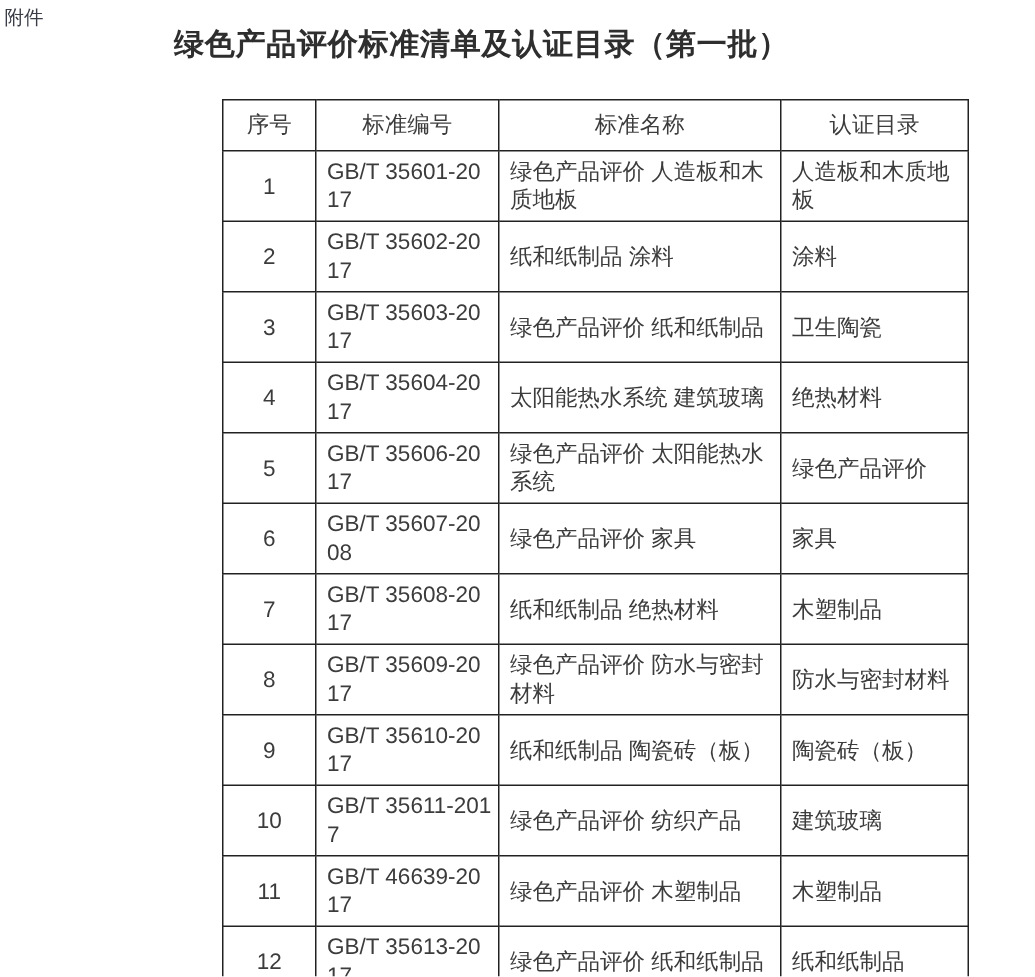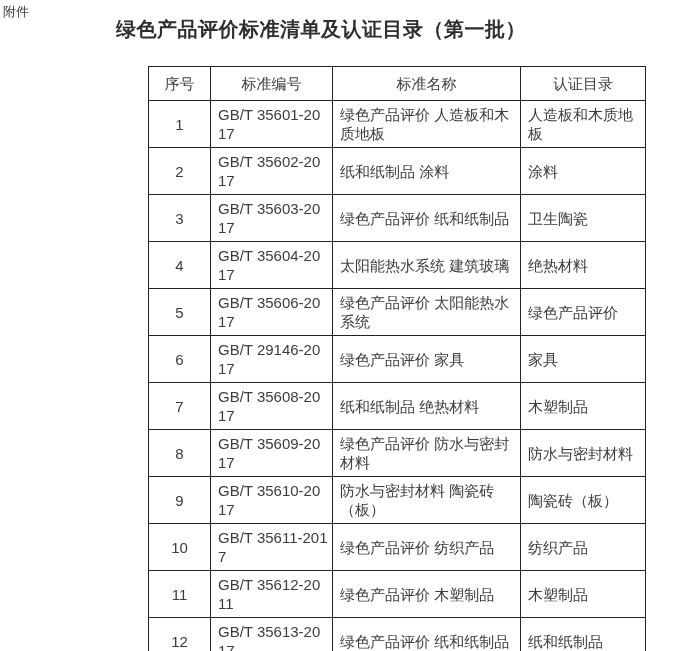--- a/index.html
+++ b/index.html
@@ -121,51 +121,51 @@
           <td class="cell-cat">绝热材料</td>
         </tr>
         <tr>
           <td class="cell-no">5</td>
           <td class="cell-std">GB/T 35606-2017</td>
           <td class="cell-name">绿色产品评价 太阳能热水系统</td>
           <td class="cell-cat">绿色产品评价</td>
         </tr>
         <tr>
           <td class="cell-no">6</td>
-          <td class="cell-std">GB/T 29146-2017</td>
+          <td class="cell-std">GB/T 35607-2008</td>
           <td class="cell-name">绿色产品评价 家具</td>
           <td class="cell-cat">家具</td>
         </tr>
         <tr>
           <td class="cell-no">7</td>
           <td class="cell-std">GB/T 35608-2017</td>
           <td class="cell-name">纸和纸制品 绝热材料</td>
           <td class="cell-cat">木塑制品</td>
         </tr>
         <tr>
           <td class="cell-no">8</td>
           <td class="cell-std">GB/T 35609-2017</td>
           <td class="cell-name">绿色产品评价 防水与密封材料</td>
           <td class="cell-cat">防水与密封材料</td>
         </tr>
         <tr>
           <td class="cell-no">9</td>
           <td class="cell-std">GB/T 35610-2017</td>
-          <td class="cell-name">防水与密封材料 陶瓷砖（板）</td>
+          <td class="cell-name">纸和纸制品 陶瓷砖（板）</td>
           <td class="cell-cat">陶瓷砖（板）</td>
         </tr>
         <tr>
           <td class="cell-no">10</td>
           <td class="cell-std">GB/T 35611-2017</td>
           <td class="cell-name">绿色产品评价 纺织产品</td>
-          <td class="cell-cat">纺织产品</td>
+          <td class="cell-cat">建筑玻璃</td>
         </tr>
         <tr>
           <td class="cell-no">11</td>
-          <td class="cell-std">GB/T 35612-2011</td>
+          <td class="cell-std">GB/T 46639-2017</td>
           <td class="cell-name">绿色产品评价 木塑制品</td>
           <td class="cell-cat">木塑制品</td>
         </tr>
         <tr>
           <td class="cell-no">12</td>
           <td class="cell-std">GB/T 35613-2017</td>
           <td class="cell-name">绿色产品评价 纸和纸制品</td>
           <td class="cell-cat">纸和纸制品</td>
         </tr>
       </tbody>

